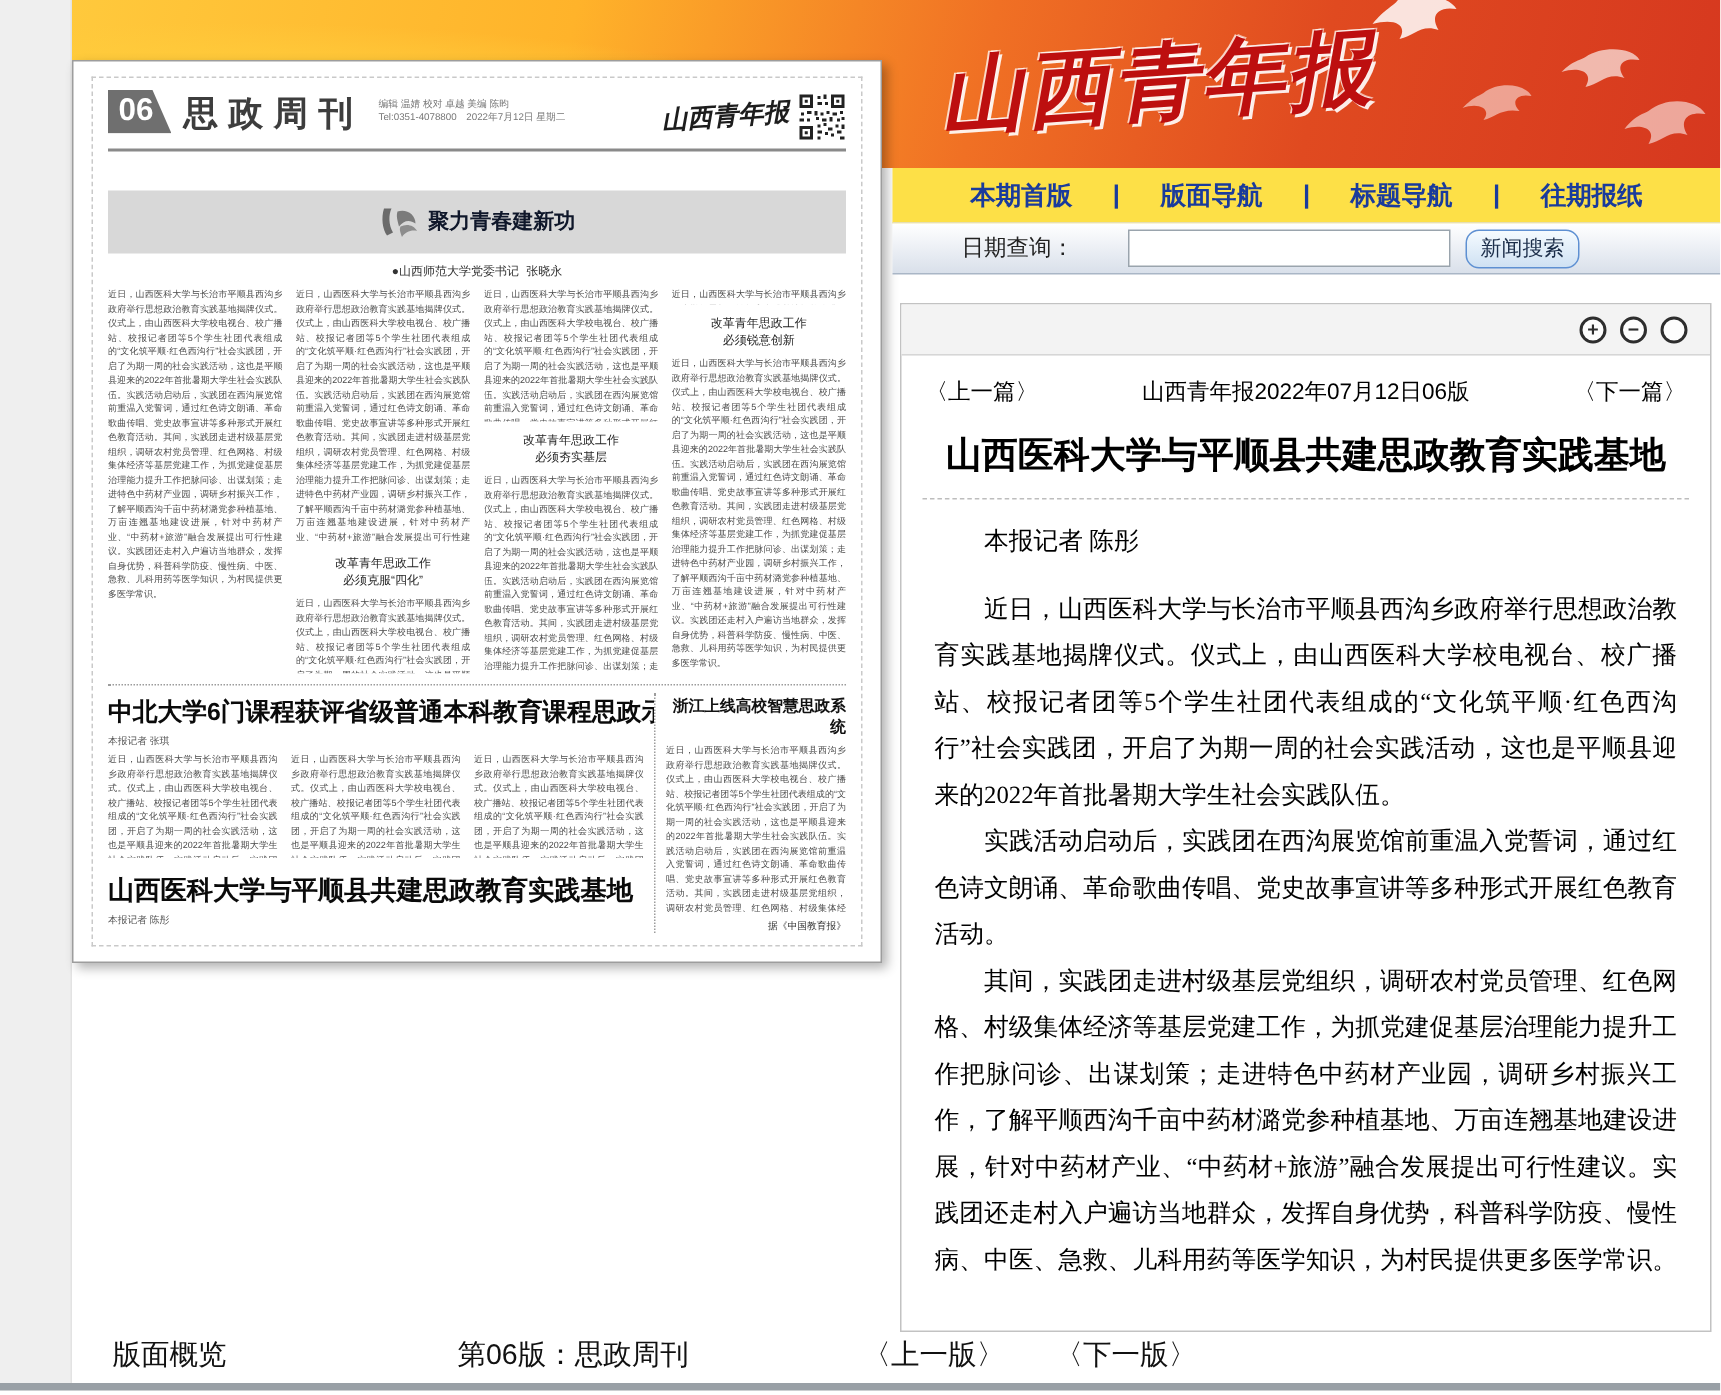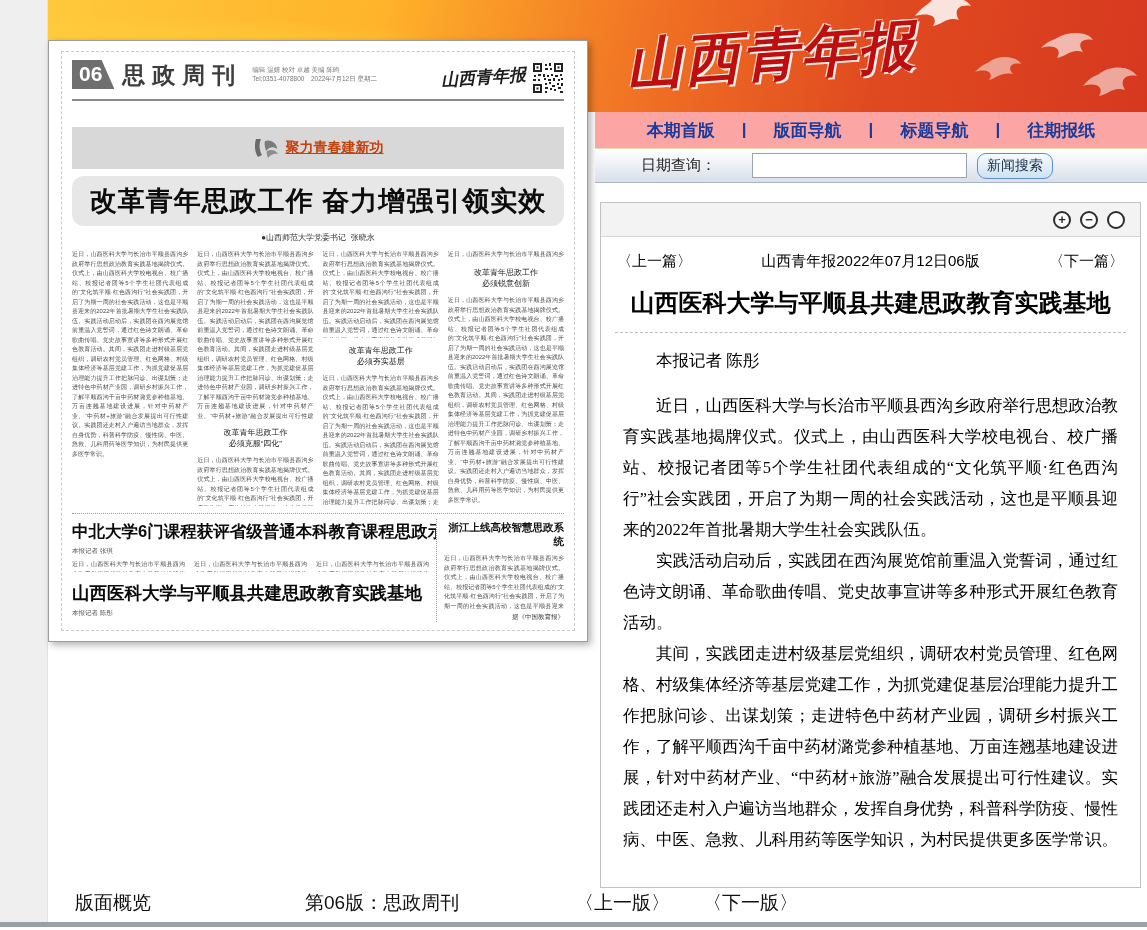--- a/index.html
+++ b/index.html
@@ -18,21 +18,21 @@
       linear-gradient(103deg, #ffc93c 0%, #ffb32a 30%, #f07024 55%, #e04a20 75%, #d6381f 100%);
     overflow:hidden; }
   .banner svg.doves { position:absolute; right:0; top:0; }
   .banner-logo { position:absolute; left:578px; top:18px; font-family:"Liberation Serif", serif;
     font-style:italic; font-weight:bold; font-size:56px; color:#bd0f0f; letter-spacing:2px;
     transform:rotate(-4deg);
     text-shadow:2px 2px 0 rgba(255,255,255,.9), -1px -1px 0 rgba(255,255,255,.75), 1px -1px 0 rgba(255,255,255,.6); }
 
   
   .right-col { position:absolute; left:595px; top:112px; width:552px; }
-  .nav-bar { height:37px; background:#fca5a5; border-bottom:1px solid #e6dfb5;
+  .nav-bar { height:37px; background:#fde047; border-bottom:1px solid #e6dfb5;
     display:flex; align-items:center; justify-content:center; gap:27px;
     font-size:17px; font-weight:bold; color:#1a3b9c; }
   .nav-bar a { color:#1a3b9c; text-decoration:none; cursor:pointer; }
   .nav-sep { font-weight:bold; color:#1a3b9c; }
 
   .date-bar { height:34px; background:linear-gradient(#ffffff 0%, #eef1f6 45%, #d9e0ea 100%);
     border-bottom:1px solid #a9b6c6; display:flex; align-items:center; padding-left:46px; font-size:15px; color:#222; }
   .date-label { margin-right:10px; }
   .date-select { cursor:pointer; }
   .date-caret { color:#3a6fd8; font-size:11px; margin-left:3px; }
@@ -69,21 +69,21 @@
   .np-badge { background:#6f6f6f; color:#fff; font-weight:bold; font-size:21px;
     padding:2px 12px 3px 7px; clip-path:polygon(0 0, 70% 0, 100% 100%, 0 100%); }
   .np-section { font-family:"Liberation Serif", serif; font-size:23px; font-weight:bold;
     letter-spacing:7px; color:#3d3d3d; margin-left:8px; }
   .np-meta { font-size:6.5px; color:#777; line-height:9px; margin-left:10px; margin-top:5px; }
   .np-head-spacer { flex:1; }
   .np-masthead { font-family:"Liberation Serif", serif; font-style:italic; font-weight:bold;
     font-size:17px; color:#1d1d1d; transform:rotate(-4deg); margin:6px 6px 0 0; white-space:nowrap; }
   .np-gap { height:26px; }
   .np-campaign { height:42px; background:#d8d8d8; display:flex; align-items:center;
-    justify-content:center; gap:7px; font-size:14px; font-weight:bold; color:#c2410c;text-decoration:underline; }
+    justify-content:center; gap:7px; font-size:14px; font-weight:bold; color:#0f172a; }
   .np-leadbox { margin-top:7px; background:#e7e7e7; border-radius:12px; text-align:center;
     padding:7px 4px; font-weight:bold; font-size:27px; color:#0c0c0c; letter-spacing:1px; white-space:nowrap; }
   .np-lead-byline { text-align:center; font-size:8px; color:#333; margin:6px 0 7px 0;font-family:Liberation Mono, monospace; }
   .np-cols { display:flex; gap:9px; height:256px; overflow:hidden; }
   .np-col { flex:1; overflow:hidden; display:flex; flex-direction:column; }
   .micro { font-size:6px; line-height:9.5px; color:#4b4b4b; text-align:justify;
     word-break:break-all; overflow:hidden; }
   .m-h170 { height:170px; flex:none; } .m-h88 { height:88px; flex:none; } .m-h10 { height:10px; flex:none; }
   .m-fill { flex:1; }
   .np-sub { font-size:8px; font-weight:normal; color:#1e1e1e; text-align:center; line-height:11px;
@@ -189,21 +189,20 @@
 
       <div class="np-campaign">
         <svg width="26" height="22" viewBox="0 0 26 22">
           <path d="M3 2 C1 8 2 16 5 20 L9 18 C6 13 6 6 8 2 Z" fill="#6a6a6a"></path>
           <path d="M12 4 C18 2 24 6 24 12 C20 9 16 10 13 14 C12 10 11 7 12 4 Z" fill="#7b7b7b"></path>
           <path d="M14 14 C18 12 23 13 25 17 C21 16 17 18 15 21 C14 18 13 16 14 14 Z" fill="#8d8d8d"></path>
         </svg>
         <span>聚力青春建新功</span>
       </div>
 
-      <div class="np-leadbox">改革青年思政工作 奋力增强引领实效</div>
       <div class="np-lead-byline">●山西师范大学党委书记 张晓永</div>
 
       <div class="np-cols">
         <div class="np-col">
           <div class="micro m-fill">近日，山西医科大学与长治市平顺县西沟乡政府举行思想政治教育实践基地揭牌仪式。仪式上，由山西医科大学校电视台、校广播站、校报记者团等5个学生社团代表组成的“文化筑平顺·红色西沟行”社会实践团，开启了为期一周的社会实践活动，这也是平顺县迎来的2022年首批暑期大学生社会实践队伍。实践活动启动后，实践团在西沟展览馆前重温入党誓词，通过红色诗文朗诵、革命歌曲传唱、党史故事宣讲等多种形式开展红色教育活动。其间，实践团走进村级基层党组织，调研农村党员管理、红色网格、村级集体经济等基层党建工作，为抓党建促基层治理能力提升工作把脉问诊、出谋划策；走进特色中药材产业园，调研乡村振兴工作，了解平顺西沟千亩中药材潞党参种植基地、万亩连翘基地建设进展，针对中药材产业、“中药材+旅游”融合发展提出可行性建议。实践团还走村入户遍访当地群众，发挥自身优势，科普科学防疫、慢性病、中医、急救、儿科用药等医学知识，为村民提供更多医学常识。</div>
         </div>
         <div class="np-col">
           <div class="micro m-h170">近日，山西医科大学与长治市平顺县西沟乡政府举行思想政治教育实践基地揭牌仪式。仪式上，由山西医科大学校电视台、校广播站、校报记者团等5个学生社团代表组成的“文化筑平顺·红色西沟行”社会实践团，开启了为期一周的社会实践活动，这也是平顺县迎来的2022年首批暑期大学生社会实践队伍。实践活动启动后，实践团在西沟展览馆前重温入党誓词，通过红色诗文朗诵、革命歌曲传唱、党史故事宣讲等多种形式开展红色教育活动。其间，实践团走进村级基层党组织，调研农村党员管理、红色网格、村级集体经济等基层党建工作，为抓党建促基层治理能力提升工作把脉问诊、出谋划策；走进特色中药材产业园，调研乡村振兴工作，了解平顺西沟千亩中药材潞党参种植基地、万亩连翘基地建设进展，针对中药材产业、“中药材+旅游”融合发展提出可行性建议。实践团还走村入户遍访当地群众，发挥自身优势，科普科学防疫、慢性病、中医、急救、儿科用药等医学知识，为村民提供更多医学常识。</div>
           <div class="np-sub">改革青年思政工作
 必须克服“四化”</div>

